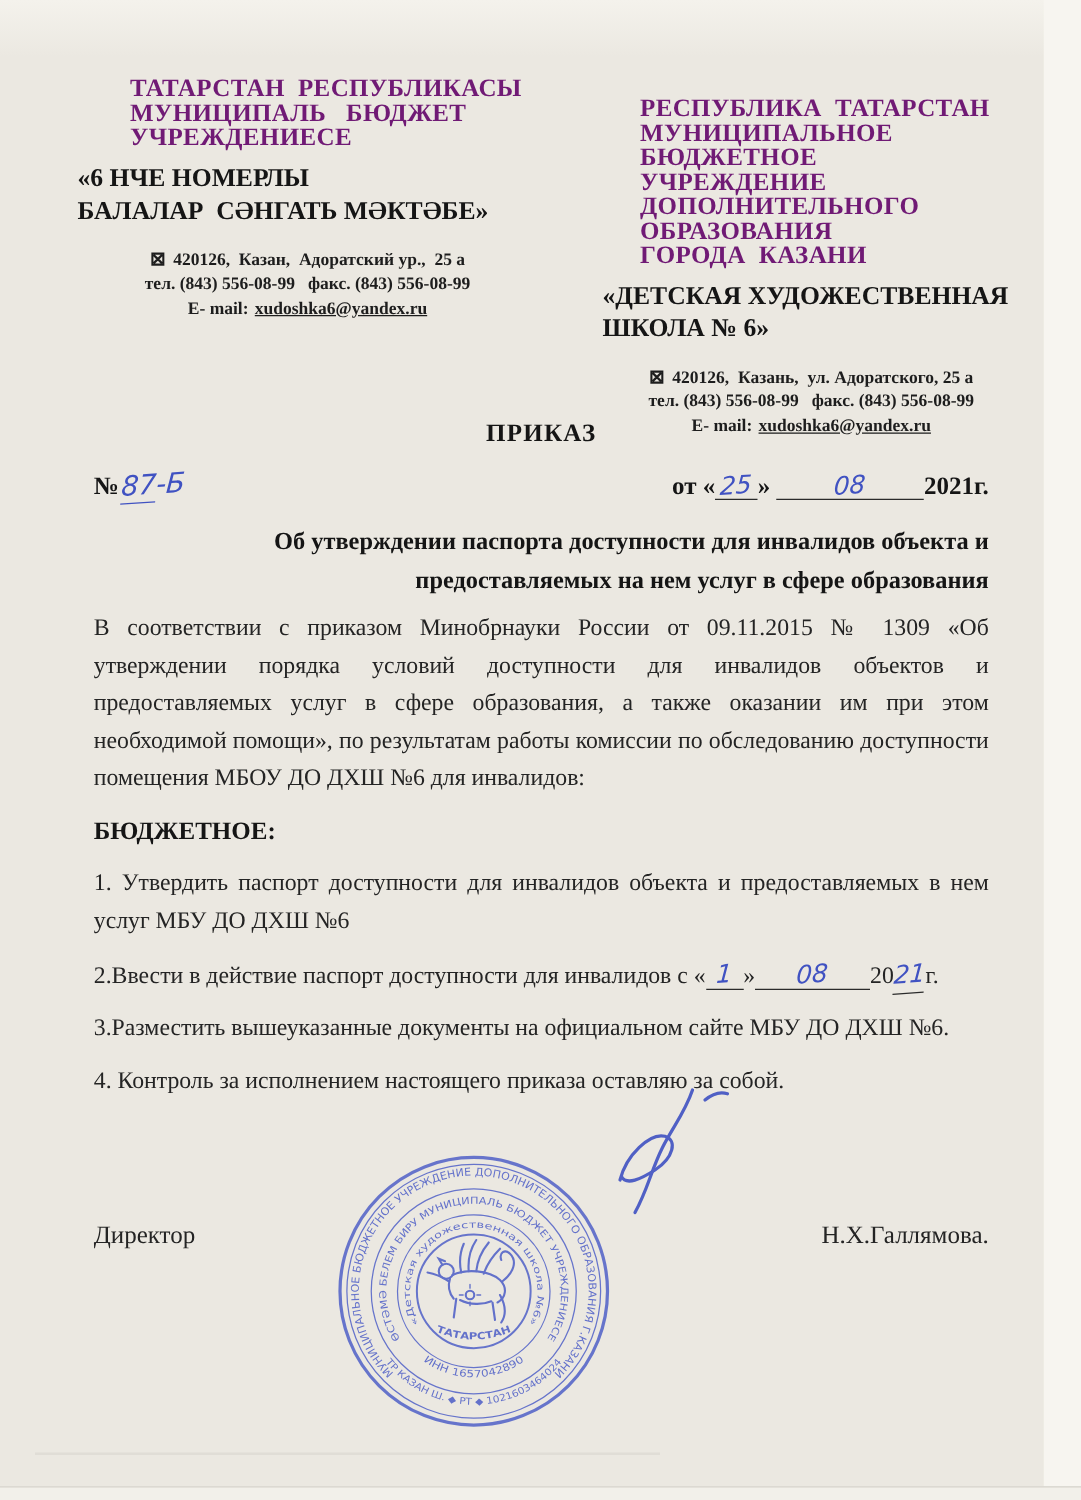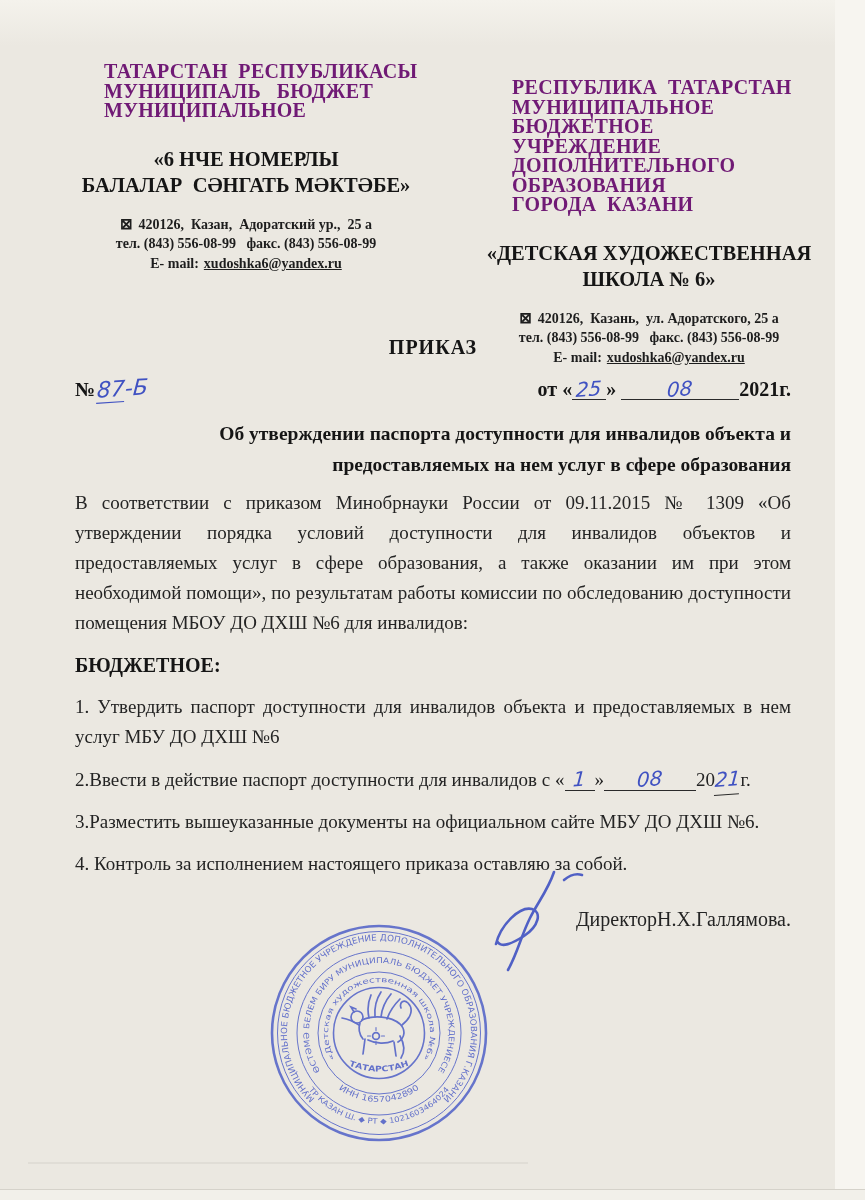--- a/index.html
+++ b/index.html
@@ -12,21 +12,21 @@
                border-top:1px solid #d5d2ca;}
   .fold{position:absolute;left:28px;top:1162px;width:500px;height:2px;background:rgba(90,85,75,.07);}
 
   
   .letterhead{position:absolute;top:60px;left:0;width:100%;}
   .lh-left{position:absolute;left:62px;top:2px;width:368px;}
   .lh-right{position:absolute;left:482px;top:18px;width:334px;font-family:Liberation Serif, serif;}
   .org{font-weight:bold;font-size:20px;line-height:19.5px;letter-spacing:.3px;color:#701a75;}
   .lh-left .org{margin-left:42px;}
   .lh-right .org{margin-left:30px;}
-  .org-name{margin-top:25px;text-align:center;font-weight:bold;font-size:20.5px;line-height:26px;color:#151515;}
+  .org-name{margin-top:9px;font-weight:bold;font-size:20.5px;line-height:26px;color:#151515;}
   .contact{margin-top:17px;text-align:center;font-weight:bold;font-size:14px;line-height:19.5px;color:#1d1d1d;}
   .env{font-size:15px;margin-right:6px;}
   .email{text-decoration:underline;margin-left:5px;}
 
   
   .doc-body{position:absolute;left:75px;top:332px;width:716px;font-size:19px;line-height:30px;}
   .order-title{text-align:center;font-weight:bold;font-size:20px;letter-spacing:1px;color:#151515;}
   .num-date{display:flex;justify-content:space-between;align-items:baseline;margin-top:12px;
             font-weight:bold;font-size:20px;color:#151515;}
   .subject{margin-top:14px;text-align:right;font-weight:bold;font-size:19.5px;line-height:31px;color:#151515;}
@@ -42,40 +42,40 @@
   .num-hand{font-size:22px;margin-left:2px;}
   .u-blue{border-bottom:1.6px solid #4052c2;}
   .u-dark{border-bottom:1.7px solid #2a2a2a;}
   .blank{display:inline-block;border-bottom:1.7px solid #2a2a2a;text-align:center;line-height:20px;}
   .blank-day{width:34px;}
   .blank-month{width:118px;}
   .blank-day2{width:30px;}
   .blank-month2{width:92px;}
 
   
-  .sig-row{position:absolute;left:75px;top:908px;width:716px;display:flex;
-           justify-content:flex-end;font-size:20px;color:#242424;}
+  .sig-row{position:absolute;left:75px;top:977px;width:716px;display:flex;
+           justify-content:space-between;font-size:20px;color:#242424;}
   .sig{position:absolute;left:466px;top:864px;}
   .stamp{position:absolute;left:266px;top:920px;}
 </style>
 </head>
 <body>
 
 <div class="page">
   <div class="edge-top"></div>
   <div class="edge-right"></div>
   <div class="edge-bottom"></div>
   <div class="fold"></div>
 
   <header class="letterhead">
     <div class="lh-left">
       <div class="org">
         <div>ТАТАРСТАН&nbsp; РЕСПУБЛИКАСЫ</div>
         <div>МУНИЦИПАЛЬ&nbsp;&nbsp; БЮДЖЕТ</div>
-        <div>МУНИЦИПАЛЬНОЕ</div>
+        <div>УЧРЕЖДЕНИЕСЕ</div>
       </div>
       <div class="org-name">
         <div>«6 НЧЕ НОМЕРЛЫ</div>
         <div>БАЛАЛАР&nbsp; СӘНГАТЬ МӘКТӘБЕ»</div>
       </div>
       <div class="contact">
         <div><span class="env">⊠</span><span>420126,&nbsp; Казан,&nbsp; Адоратский ур.,&nbsp; 25 а</span></div>
         <div>тел. (843) 556-08-99&nbsp;&nbsp; факс. (843) 556-08-99</div>
         <div><span>E- mail:</span><span class="email">xudoshka6@yandex.ru</span></div>
       </div>

